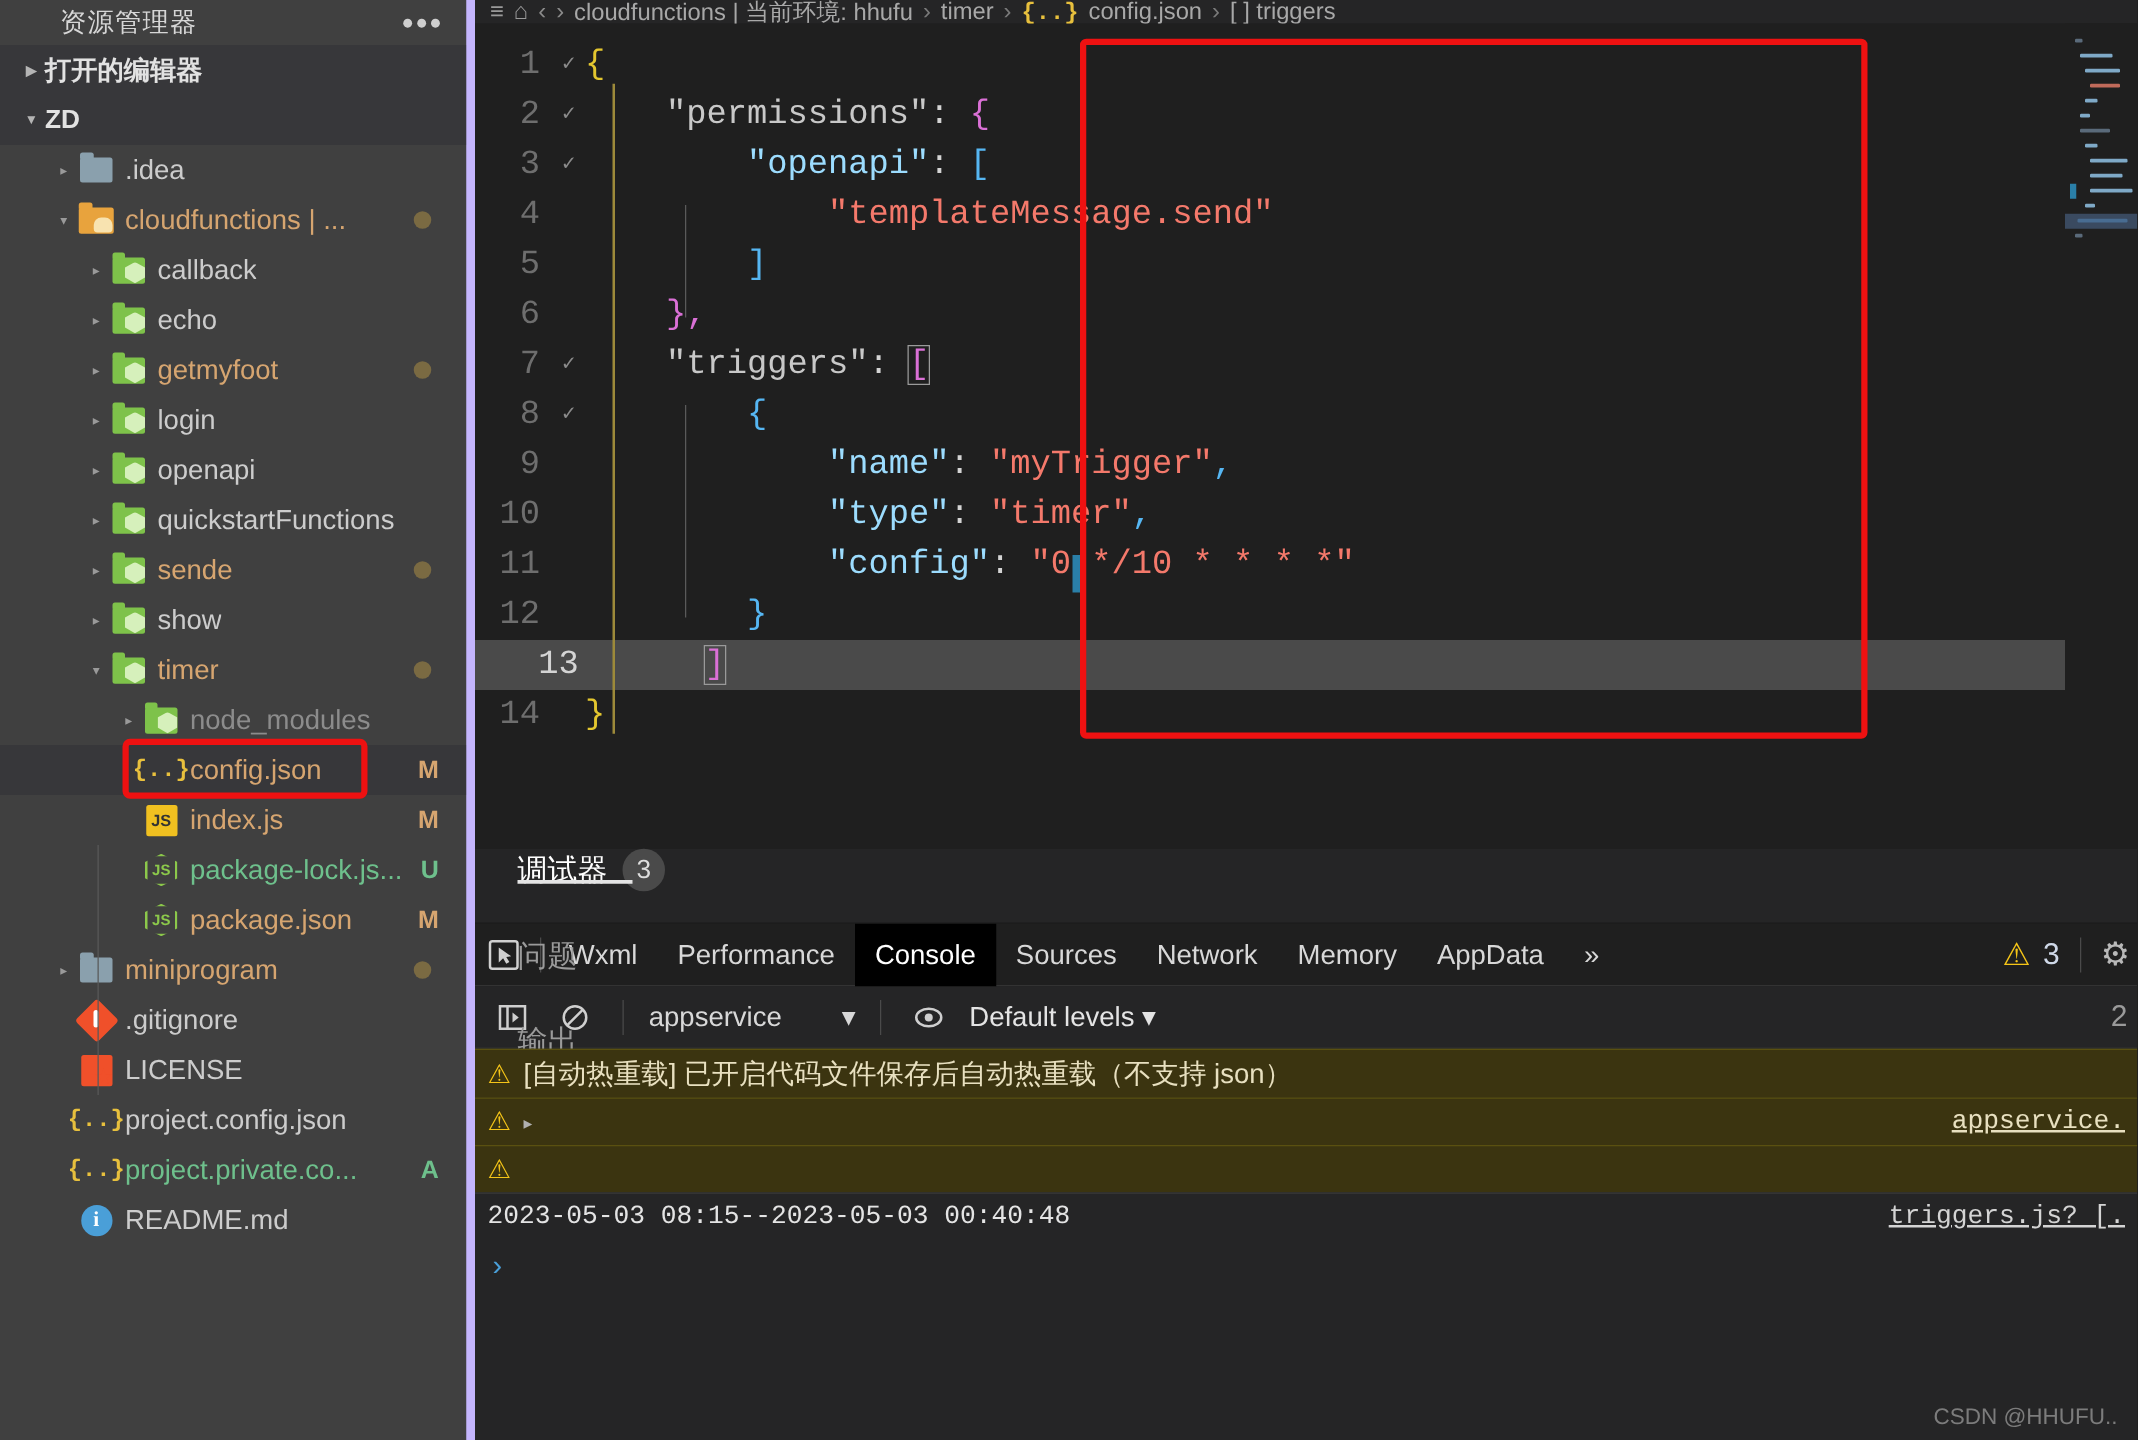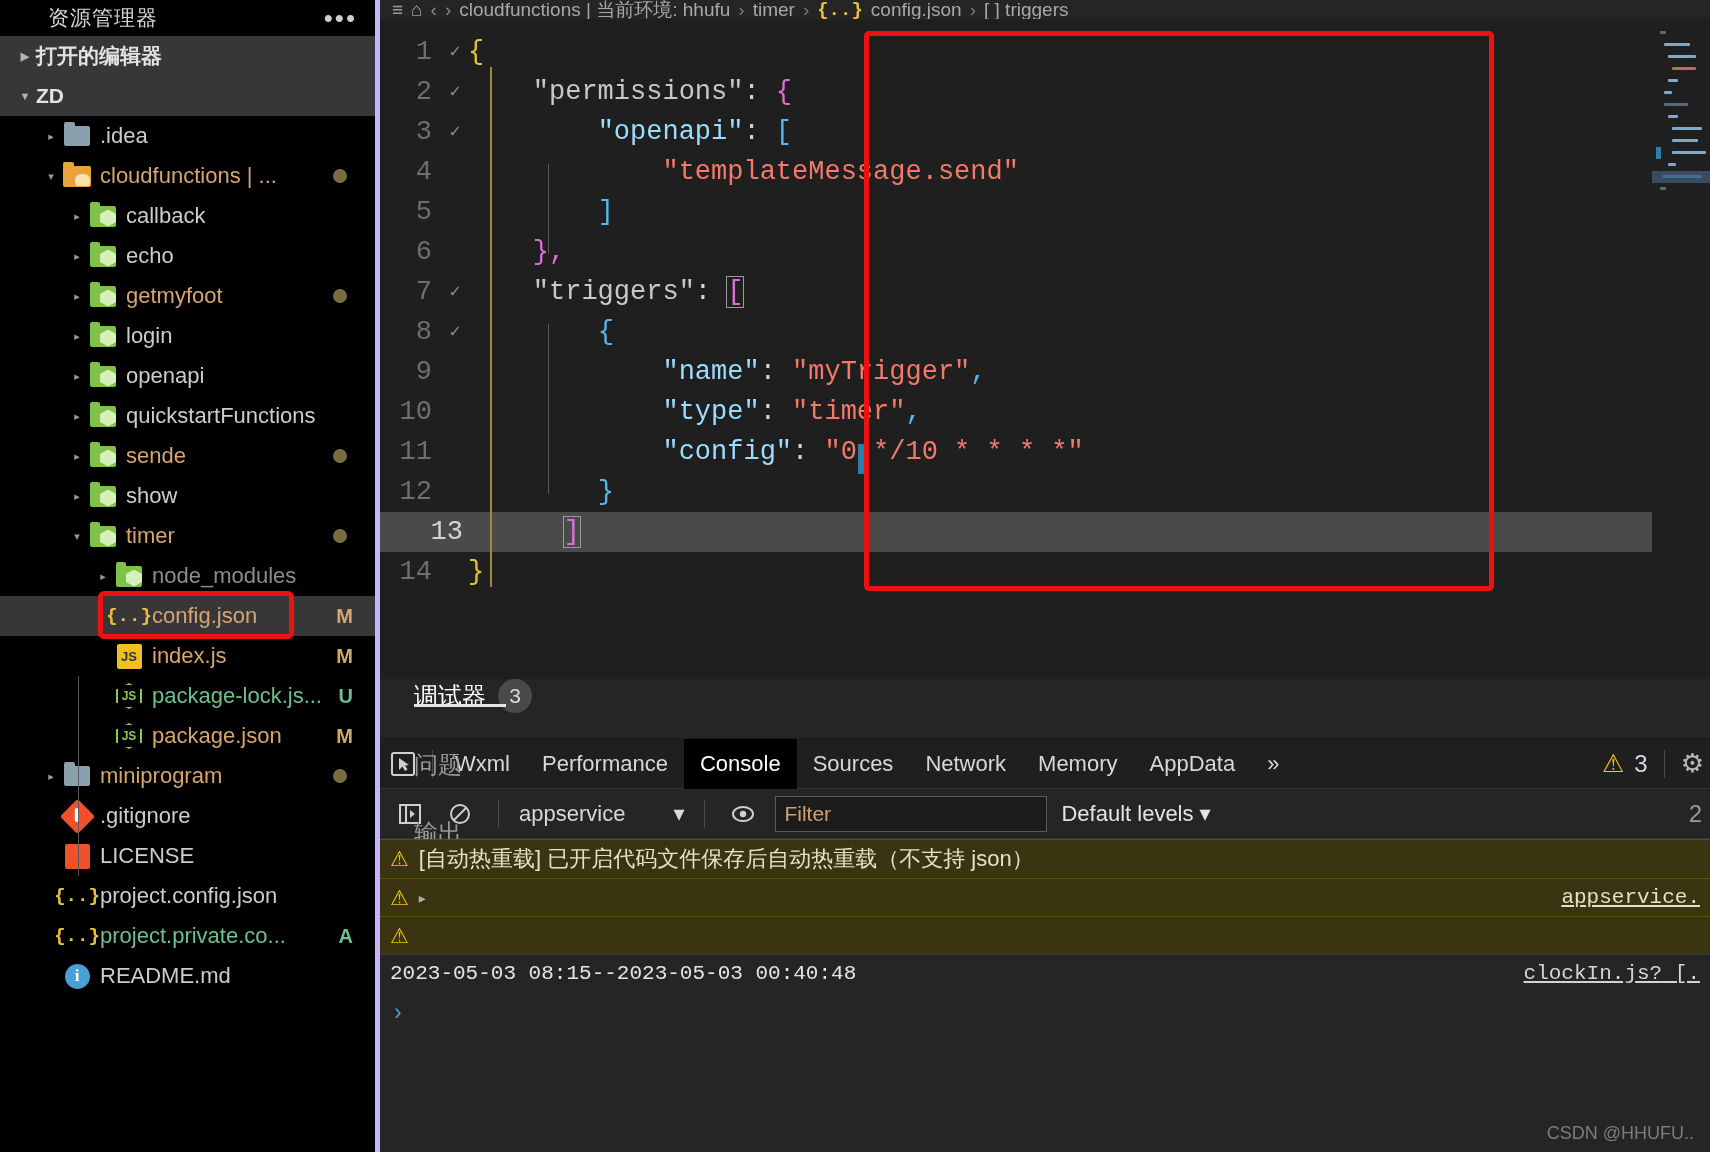--- a/index.html
+++ b/index.html
@@ -7,25 +7,25 @@
     width: 1710px; height: 1152px;
     background: #252526;
     font-family: "Liberation Sans", sans-serif;
     overflow: hidden;
   }
   #app { position: relative; width: 1710px; height: 1152px; display: flex; }
 
   
   #sidebar {
     width: 380px; height: 1152px;
-    background: #000000;
+    background: #404040;
     color: #cccccc;
     flex: 0 0 380px;
     position: relative;
-    border-right: 5px solid #c4b5fd;
+    border-right: 7px solid #c4b5fd;
     overflow: hidden;
   }
   .sb-title {
     height: 36px; display: flex; align-items: center;
     justify-content: space-between;
     padding: 0 18px 0 48px;
     font-size: 21px; color: #d6d6d6; letter-spacing: 1px;
   }
   .sb-dots { color: #cfcfcf; font-size: 26px; letter-spacing: 2px; line-height: 10px; }
 
@@ -609,21 +609,20 @@
           <span>appservice</span>
           <span>▾</span>
         </span>
         <span class="dt-sep"></span>
         <span class="tb-ico">
           <svg width="26" height="26" viewBox="0 0 26 26">
             <ellipse cx="13" cy="13" rx="10" ry="7" fill="none" stroke="#cfcfcf" stroke-width="2"></ellipse>
             <circle cx="13" cy="13" r="3.2" fill="#cfcfcf"></circle>
           </svg>
         </span>
-        <span class="filter-box" placeholder="Filter">Filter</span>
         <span class="lvl">
           <span>Default levels</span>
           <span>▾</span>
         </span>
         <span class="tb-right">2</span>
       </div>
 
       <div id="logs">
           <div class="logrow warn">
             <span class="w-ico">⚠</span>
@@ -632,21 +631,21 @@
           <div class="logrow warn">
             <span class="w-ico">⚠</span>
             <span class="arrw">▸</span>
             <span class="log-src">appservice.</span>
           </div>
           <div class="logrow warn">
             <span class="w-ico">⚠</span>
           </div>
           <div class="logrow plain">
             <span>2023-05-03 08:15--2023-05-03 00:40:48</span>
-            <span class="log-src">clockIn.js? [.</span>
+            <span class="log-src">triggers.js? [.</span>
           </div>
         </div>
 
       <div id="prompt">
         <span>›</span>
       </div>
 
       <div id="watermark">CSDN @HHUFU..</div>
     </div>
   </div>

